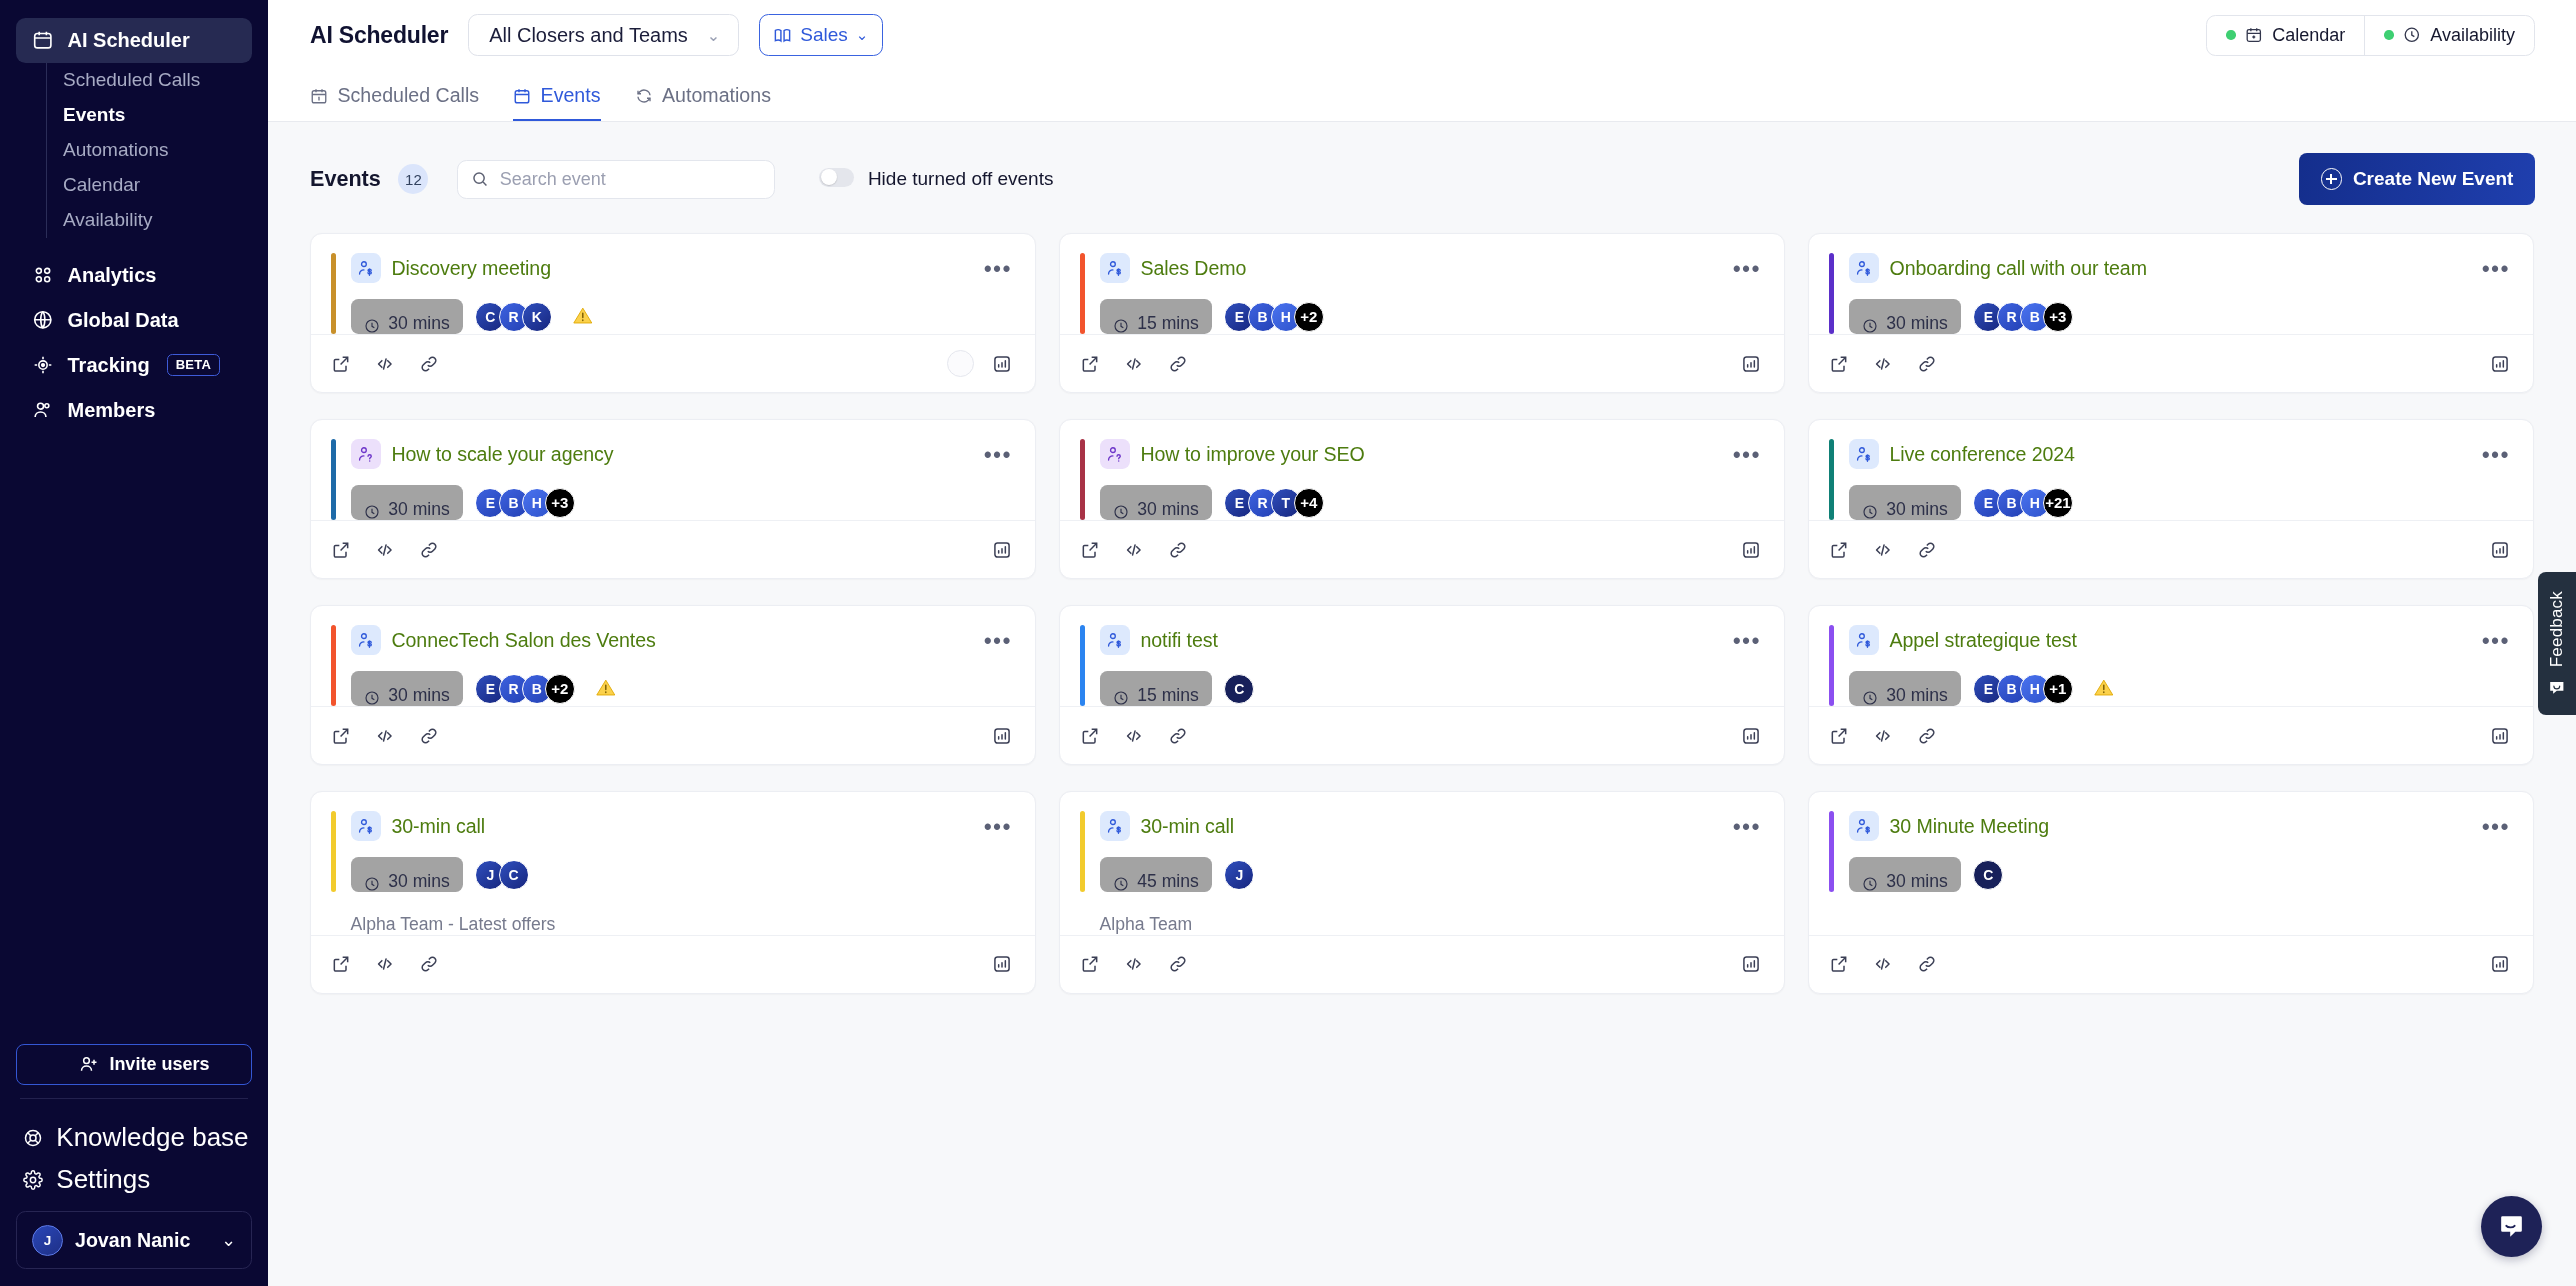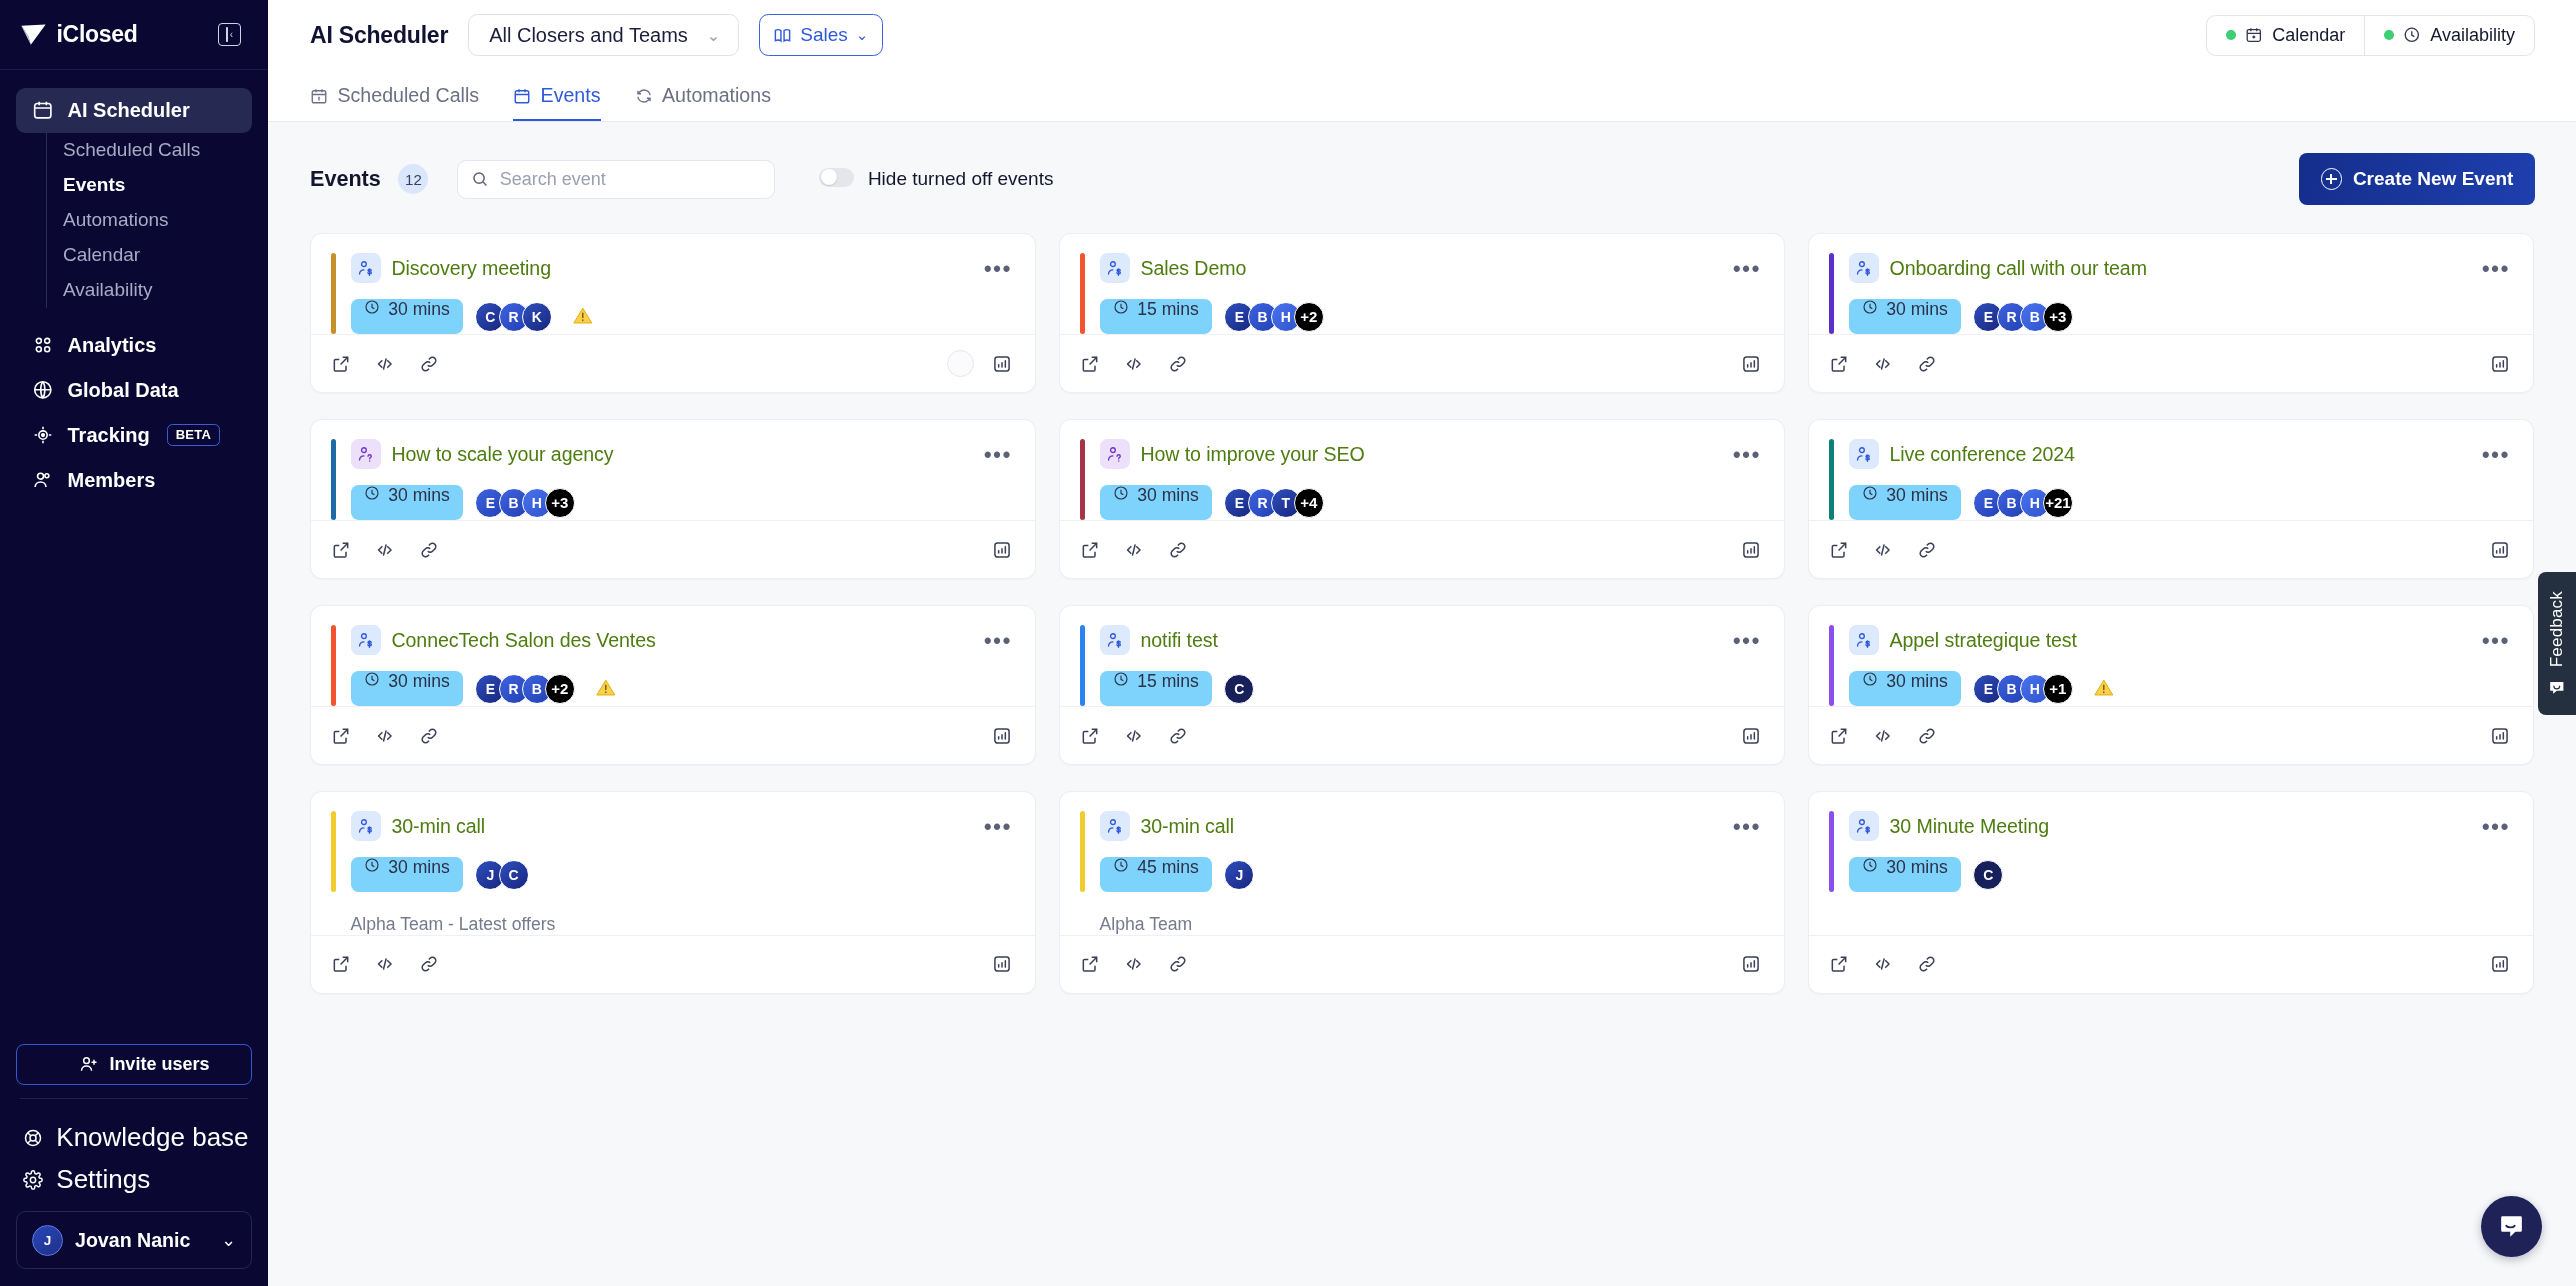--- a/index.html
+++ b/index.html
@@ -163,22 +163,22 @@
   .type-ico {
     width: 30px; height: 30px; border-radius: 7.4px;
     display: flex; align-items: center; justify-content: center; flex: 0 0 30px;
   }
   .type-ico.sales { background: #dde9fd; }
   .type-ico.info { background: #ece0fb; }
   .card-title { font-size: 19.6px; font-weight: 500; color: #4d7c0f; letter-spacing: -0.1px;}
   .dots { margin-left: auto; color: #5b6076; font-size: 23px; line-height: 8px; letter-spacing:1.4px; padding-top: 2.7px;}
   .meta-row { display: flex; align-items: center; gap: 12px; margin-top: 16px; }
   .dur-pill {
-    background: #7dd3fc; border-radius: 7.4px; height: 35px; padding: 0 13.5px;
-    display: flex; align-items: flex-start; gap: 8px;
+    background: #a3a3a3; border-radius: 7.4px; height: 35px; padding: 0 13.5px;
+    display: flex; align-items: flex-end; gap: 8px;
     font-size: 17.6px; color: #2d3049;
   }
   .avatars { display: flex; align-items: center; }
   .av {
     width: 30px; height: 30px; border-radius: 50%;
     display: flex; align-items: center; justify-content: center;
     color: #fff; font-size: 14px; font-weight: 600;
     border: 1.4px solid #fff; margin-left: -6.8px;
   }
   .av:first-child { margin-left: 0; }
@@ -215,33 +215,20 @@
     display: flex; align-items: center; justify-content: center;
     box-shadow: 0 2.7px 9.5px rgba(20,22,60,.28);
   }
 </style>
 </head>
 <body>
 
 <div class="app">
 
   <aside class="sidebar">
-    <div class="sb-top">
-      <div class="brand">
-        <svg class="brand-logo" viewBox="0 0 40 34">
-          <path d="M2 4 L38 2 L16 32 L12 19 Z" fill="#ffffff"></path>
-          <path d="M2 4 L16 32 L12 19 Z" fill="#cfd6ef"></path>
-        </svg>
-        <span class="brand-name">iClosed</span>
-      </div>
-      <div class="collapse-btn">
-        <span class="bar"></span>
-          <span class="chev">‹</span>
-      </div>
-    </div>
 
     <nav class="sb-nav">
 
       <div class="nav-item active">
         <span class="ico">
           <svg width="21.6" height="21.6" viewBox="0 0 24 24" fill="none" stroke="#fff" stroke-width="1.8">
             <rect x="3" y="5" width="18" height="16" rx="3"></rect>
               <path d="M3 10h18M8 3v4M16 3v4"></path>
           </svg>
         </span>

